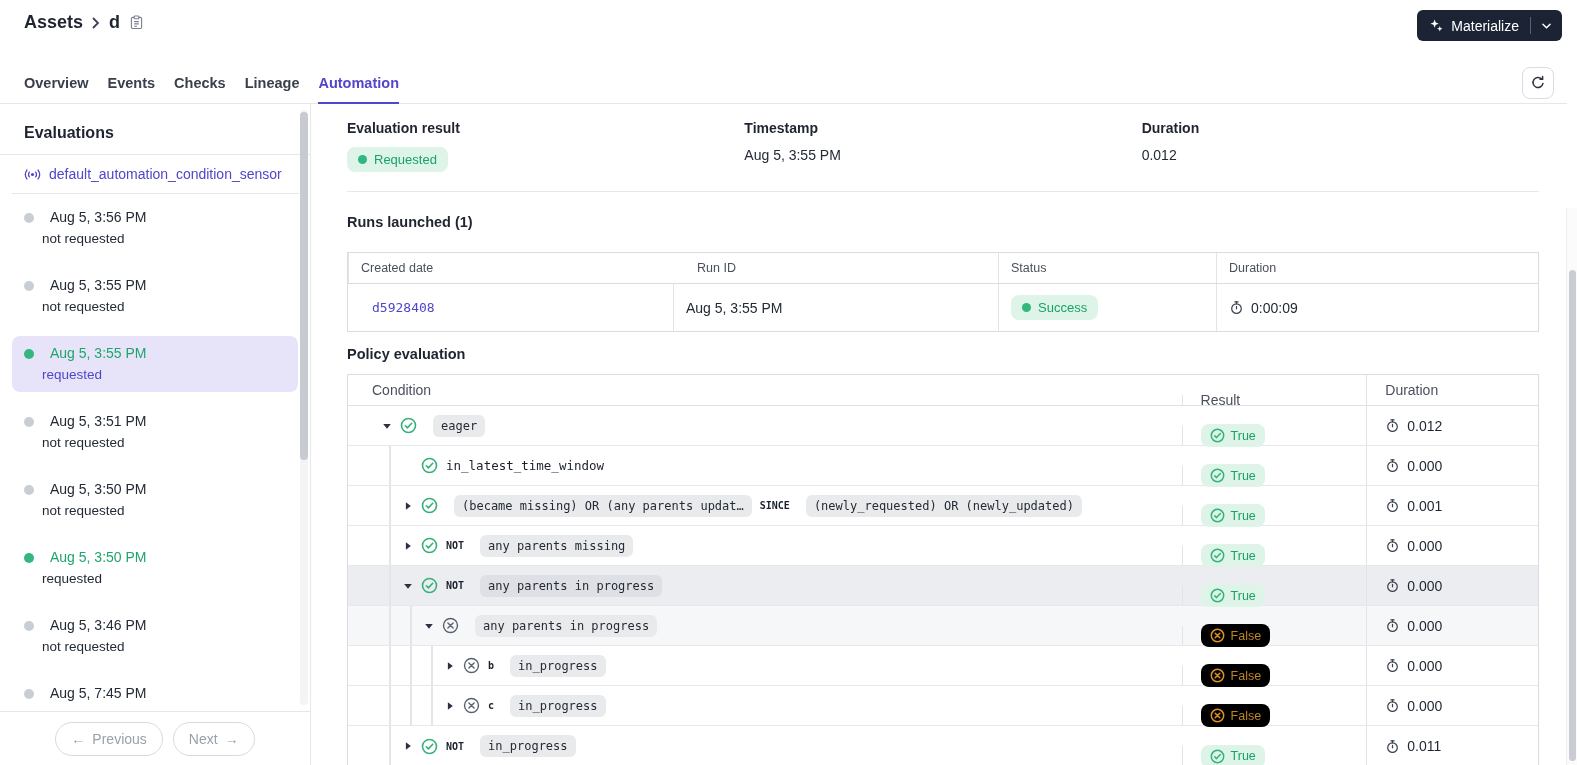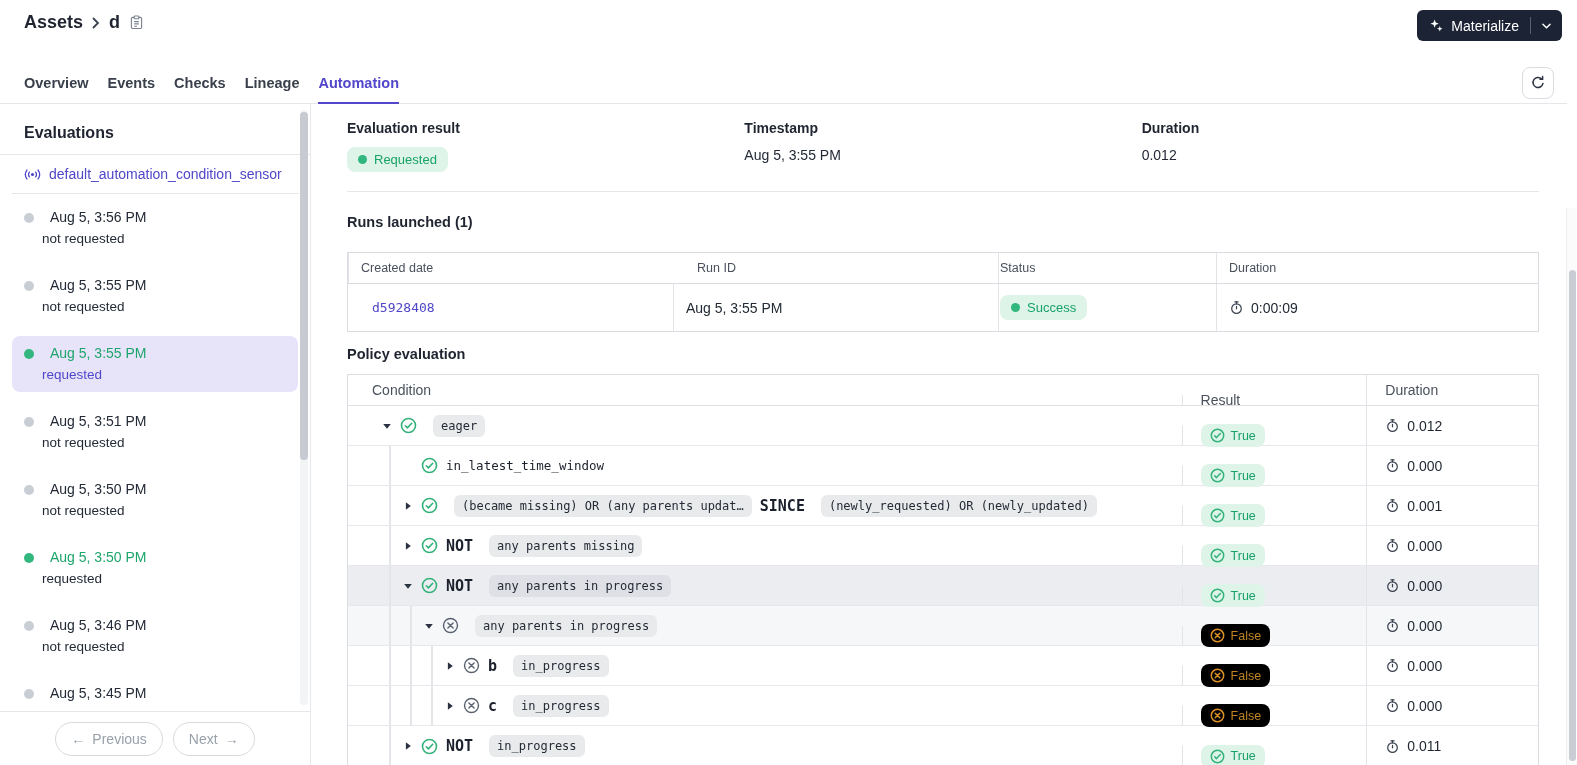--- a/index.html
+++ b/index.html
@@ -76,21 +76,21 @@
   .section-title { margin-top:22px; font-size:14.5px; font-weight:700; color:#1F2430; }
 
   
   .runs-table { margin-top:22px; width:1192px; border:1px solid #D9DCE1; }
   .rt-head, .rt-row { display:flex; align-items:stretch; }
   .rt-head { height:31px; border-bottom:1px solid #D9DCE1; font-size:12.5px; color:#4A515C; }
   .rt-row { height:47px; font-size:14px; }
   .rcell { display:flex; align-items:center; }
   .rc1 { width:325px; padding-left:24px; }
   .rc2 { width:325px; padding-left:12px; border-left:1px solid #E2E4E8; }
-  .rc3 { width:218px; padding-left:1px; border-left:1px solid #E2E4E8; }
+  .rc3 { width:218px; padding-left:12px; border-left:1px solid #E2E4E8; }
   .rc4 { width:322px; padding-left:12px; border-left:1px solid #E2E4E8; gap:7px; }
   .run-link { font-family:"DejaVu Sans Mono", monospace; font-size:13px; color:#4F46C8; text-decoration:none; }
 
   
   .policy-table { margin-top:12px; width:1192px; border:1px solid #D9DCE1; }
   .pt-head { display:flex; height:31px; align-items:stretch; border-bottom:1px solid #DFE1E5;
     font-size:14px; color:#4A515C; }
   .pcell { display:flex; align-items:center; }
   .pc1 { width:835px; padding-left:24px; }
   .pc2 { width:185px; padding-left:18px; border-left:1px solid #E2E4E8;margin-top:20px; }
@@ -101,21 +101,21 @@
   .prow.hl-strong { background:#ECEDF0; }
   .prow.hl-strong .chip { background:#DEE0E5; }
   .prow.hl-soft { background:#F5F7F9; }
   .guide { width:21px; align-self:stretch; position:relative; flex:none; }
   .guide::before { content:''; position:absolute; left:9px; top:0; bottom:0; width:2px; background:#E4E5E9; }
   .caret { width:14px; margin-right:6px; display:flex; justify-content:center; align-items:center; flex:none; }
   .picon { width:17px; height:17px; margin-right:8px; display:flex; align-items:center; flex:none; }
   .segs { display:flex; align-items:center; gap:8px; min-width:0; }
   .chip { font-family:"DejaVu Sans Mono", monospace; font-size:12px; background:#E9EAEC; border-radius:6px;
     padding:4px 8px; color:#252B36; white-space:nowrap;margin-left:8px; }
-  .op { font-family:"DejaVu Sans Mono", monospace; font-size:15px; font-weight:700; color:#1B212C; white-space:nowrap; }
+  .op { font-family:"DejaVu Sans Mono", monospace; font-size:10px; font-weight:700; color:#1B212C; white-space:nowrap; }
   .plain { font-family:"DejaVu Sans Mono", monospace; font-size:12.5px; color:#1B212C; white-space:nowrap; }
   .result-badge { display:inline-flex; align-items:center; gap:6px; border-radius:8px; padding:4px 9px; font-size:12.5px; }
   .result-badge.t { background:#DFF4E8; color:#17A266; }
   .result-badge.f { background:#000000; color:#C08521; }
   .durwrap { display:flex; align-items:center; gap:7px; font-size:14px; color:#1E2530; }
 
   
   .main-scroll { position:absolute; right:0; top:104px; bottom:0; width:11px; border-left:1px solid #EDEEF0; background:#FBFBFC; }
   .ms-thumb { position:absolute; left:2px; width:7px; top:62px; bottom:4px; background:#C9CCD2; border-radius:4px; }
 </style>
@@ -238,21 +238,21 @@
           <div class="line1" data-interactable="false">
             <span class="dot" data-interactable="false"></span>
             <span class="time" data-interactable="false">Aug 5, 3:46 PM</span>
           </div>
           <div class="status" data-interactable="false">not requested</div>
         </div>
 
         <div class="eval-item" data-interactable="true">
           <div class="line1" data-interactable="false">
             <span class="dot" data-interactable="false"></span>
-            <span class="time" data-interactable="false">Aug 5, 3:45 PM</span>
+            <span class="time" data-interactable="false">Aug 5, 7:45 PM</span>
           </div>
 
         </div>
       </div>
     <div class="sb-scroll" data-interactable="true">
         <div class="sb-thumb" data-interactable="true"></div>
       </div>
     <footer class="sb-footer" data-interactable="false">
       <button class="pg-btn" data-interactable="true">
         <span data-interactable="false">←</span>

